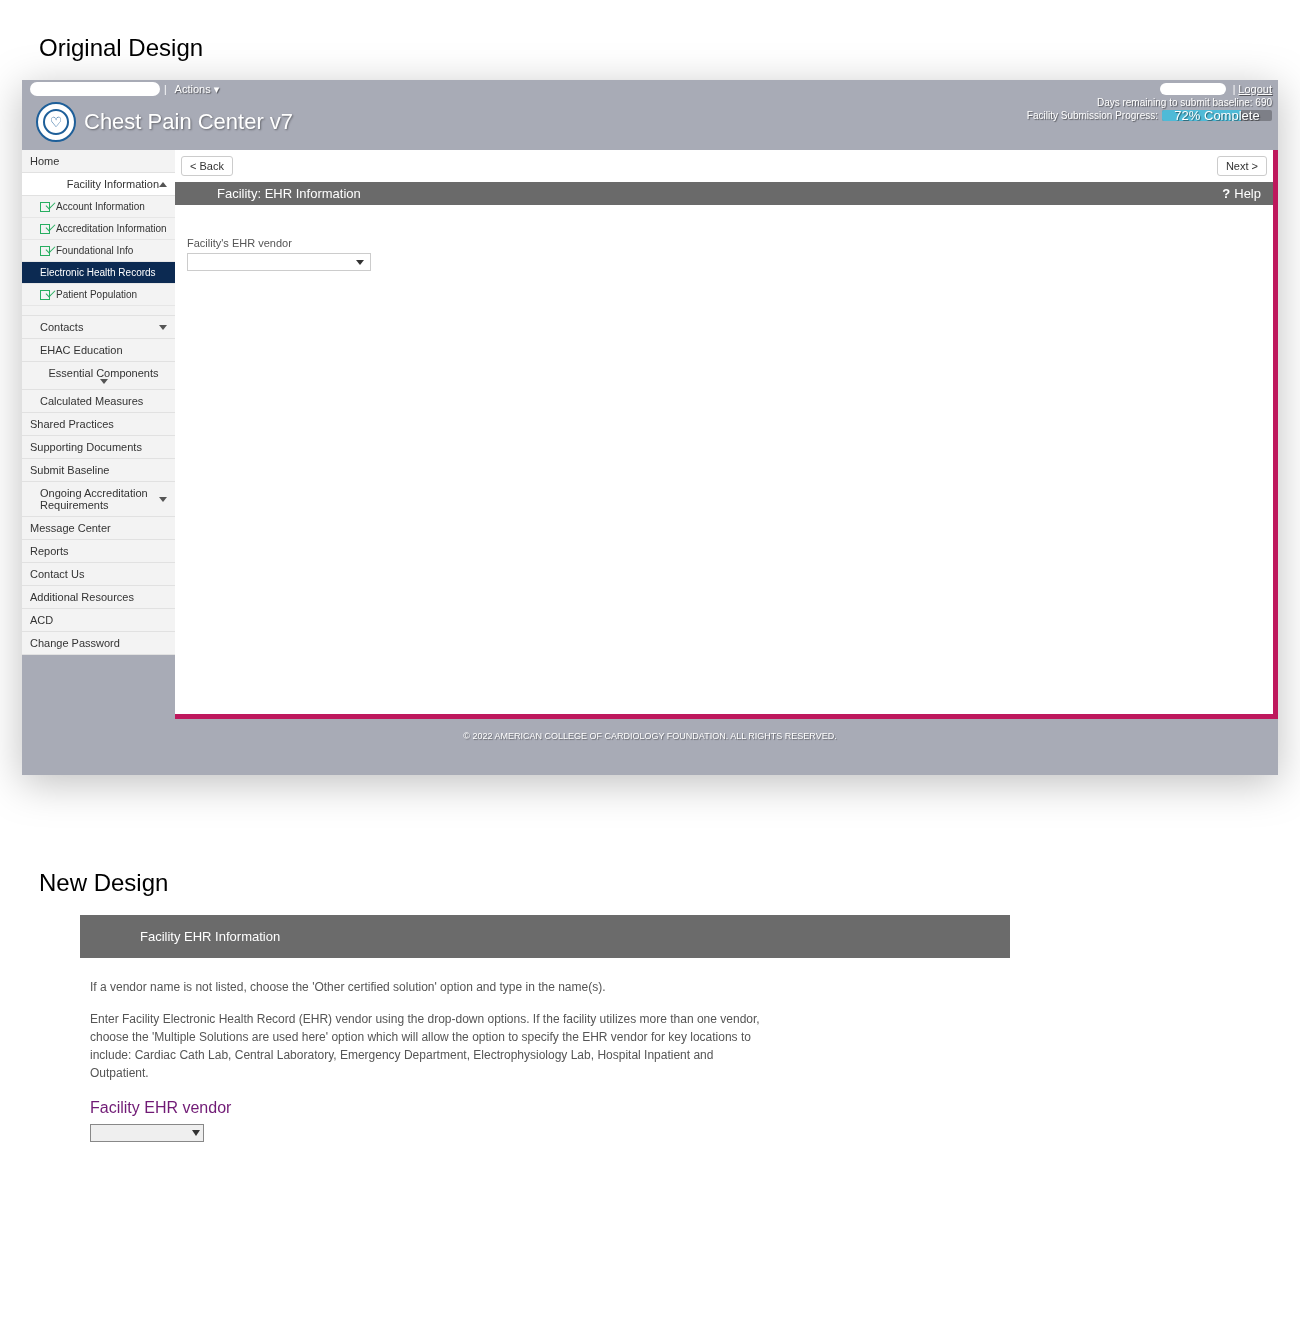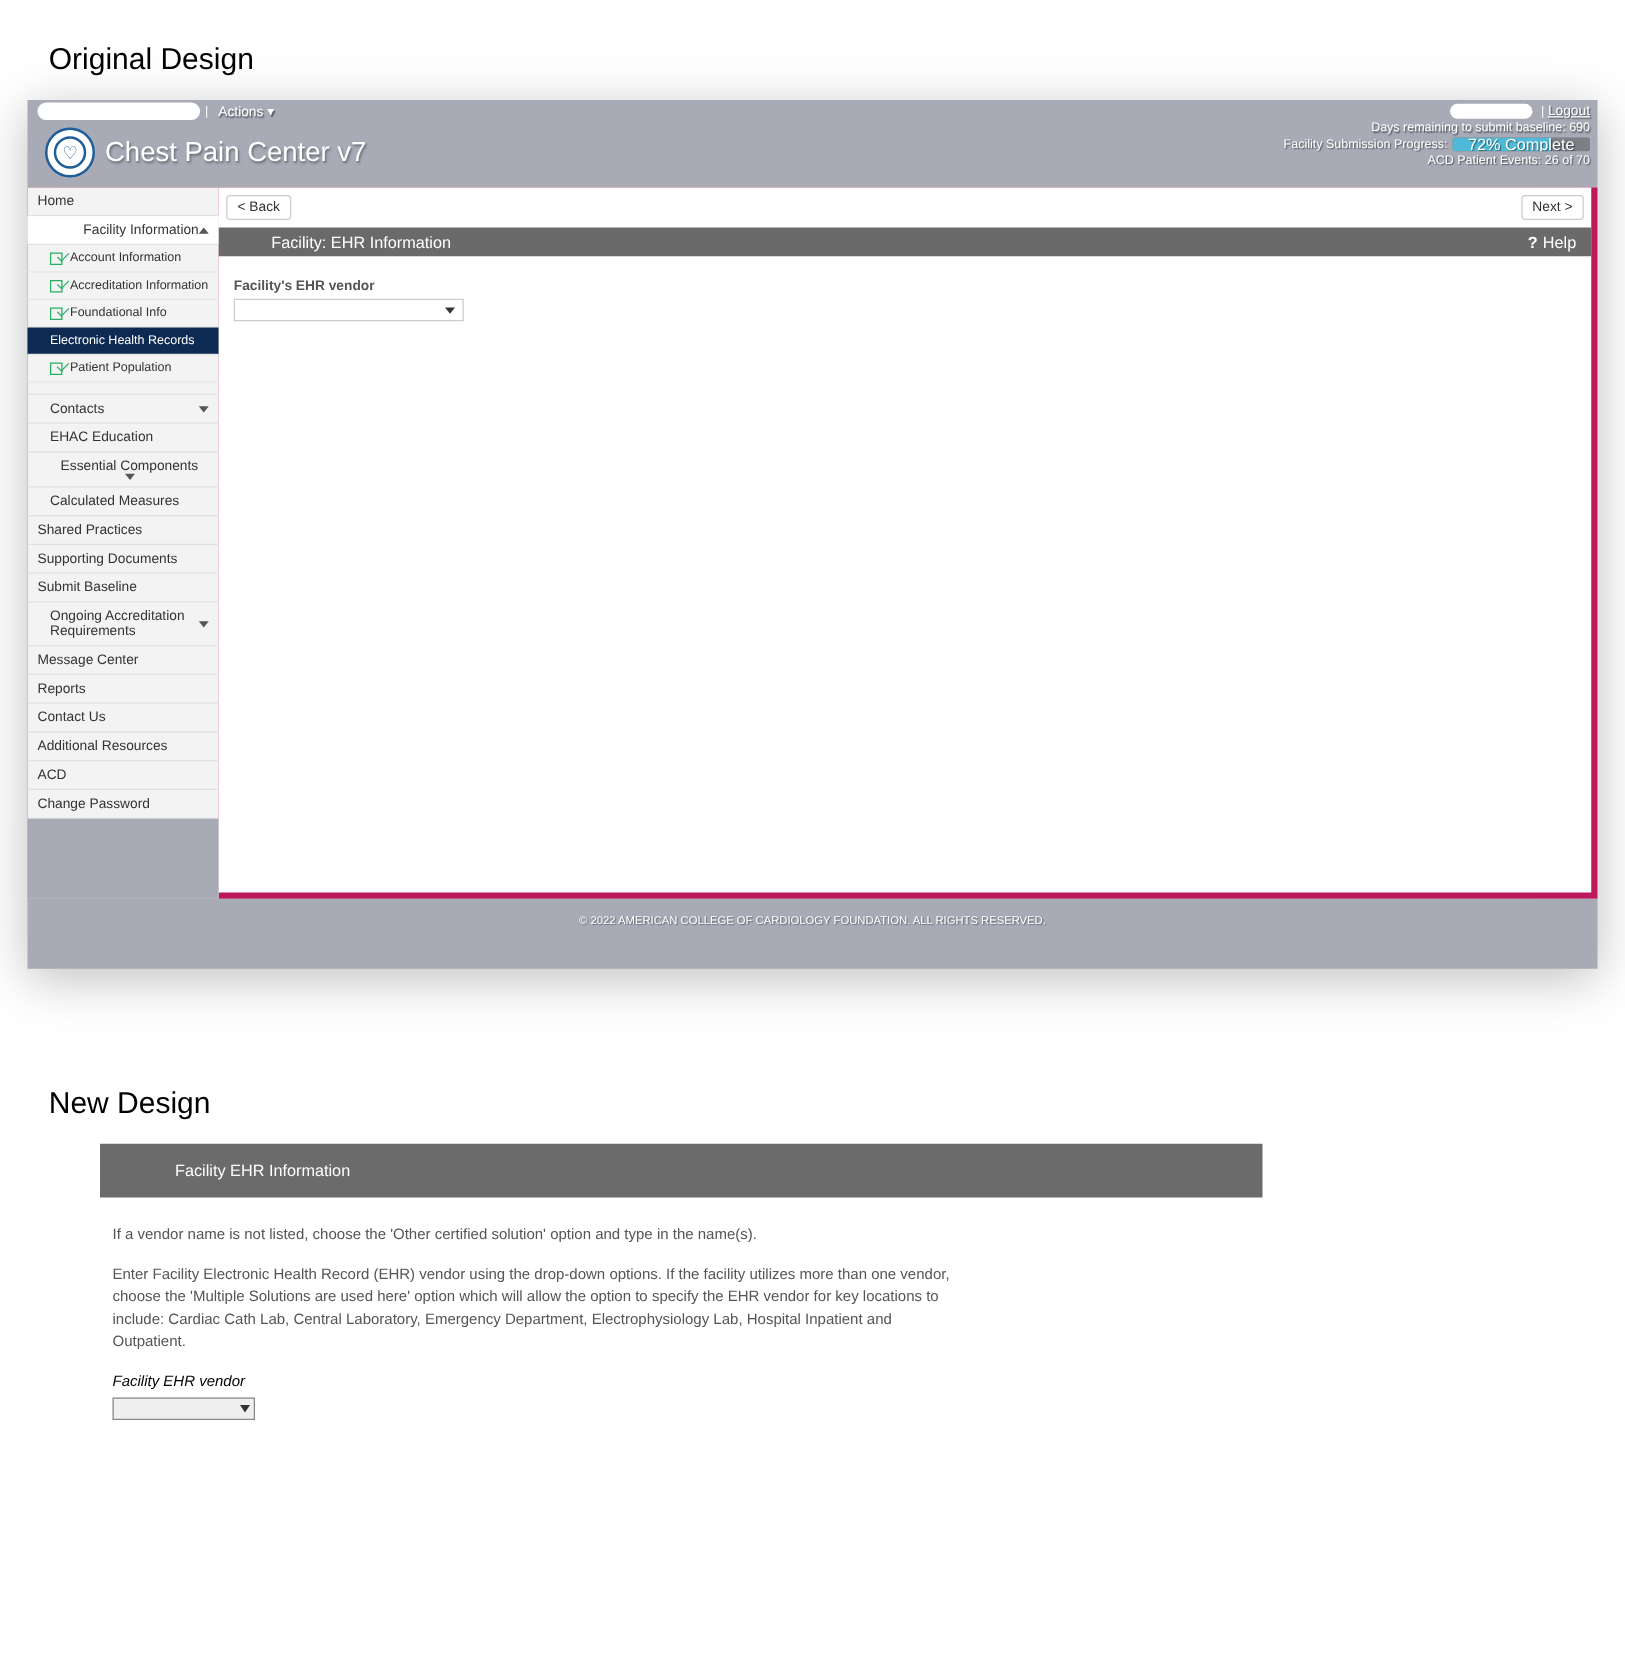--- a/index.html
+++ b/index.html
@@ -38,33 +38,33 @@
   .side-sub.active { background:#0c2a52; color:#fff; padding-left:18px; }
   .tri-up { width:0; height:0; border-left:4px solid transparent; border-right:4px solid transparent; border-bottom:5px solid #555; }
   .tri-down { width:0; height:0; border-left:4px solid transparent; border-right:4px solid transparent; border-top:5px solid #555; }
 
   .main { flex:1; background:#fff; margin:0 5px 5px 0; display:flex; flex-direction:column; }
   .nav-buttons { display:flex; justify-content:space-between; padding:6px; }
   .btn-sm { font-size:11px; background:#fff; border:1px solid #ccc; border-radius:3px; padding:3px 8px; cursor:pointer; color:#333; }
   .page-header-bar { background:#6a6a6a; color:#fff; display:flex; justify-content:space-between; align-items:center; padding:4px 12px 4px 42px; font-size:13px; }
   .help-link { display:flex; align-items:center; gap:4px; font-size:13px; cursor:pointer; }
   .help-link .qmark { font-weight:bold; }
-  .form-area { padding:18px 12px; font-size:11px; color:#555;font-weight:bold; }
+  .form-area { padding:32px 12px; font-size:11px; color:#555; }
   .form-label-row { margin-bottom:4px; }
   .vendor-select { width:184px; height:18px; border:1px solid #ccc; background:#fff; position:relative; cursor:pointer; }
   .vendor-select .dd-tri { position:absolute; right:6px; top:6px; width:0; height:0; border-left:4px solid transparent; border-right:4px solid transparent; border-top:5px solid #333; }
 
   .footer-bar { background:#a8abb6; color:#fff; text-align:center; font-size:9px; padding:12px 0 34px 0; text-shadow: 1px 1px 1px rgba(0,0,0,.4); }
 
   
   .new-panel { margin:0 290px 0 80px; }
   .new-header { background:#6b6b6b; color:#fff; padding:14px 60px; font-size:13px; }
   .new-body { padding:20px 10px; font-size:12px; color:#555; line-height:1.5; max-width:700px; }
   .new-body p { margin-bottom:14px; }
-  .new-field-label { font-size:12px; color:#000000; margin-bottom:4px;font-style:italic; }
+  .new-field-label { font-size:16px; color:#701a75; margin-bottom:4px; }
   .new-select { width:114px; height:18px; border:1px solid #888; background:#efefef; position:relative; cursor:pointer; }
   .new-select .dd-tri { position:absolute; right:3px; top:5px; width:0;height:0;border-left:4px solid transparent;border-right:4px solid transparent;border-top:6px solid #333; }
 
   .spacer-bottom { height:300px; }
 </style>
 </head>
 <body>
 
 <div class="section-heading">Original Design</div>
 
@@ -85,21 +85,20 @@
     </div>
     <div class="topbar-right-stats">
       <div>Days remaining to submit baseline: 690</div>
       <div class="progress-wrap">
         <span>Facility Submission Progress:</span>
         <span class="progress-bar">
           <span class="progress-fill"></span>
           <span class="progress-label">72% Complete</span>
         </span>
       </div>
-      <div>ACD Patient Events: 26 of 70</div>
     </div>
   </div>
 
   <div class="logo-title">
     <div class="logo-circle">
         <div class="logo-inner">♡</div>
       </div>
     <div class="app-title">Chest Pain Center v7</div>
   </div>
 

